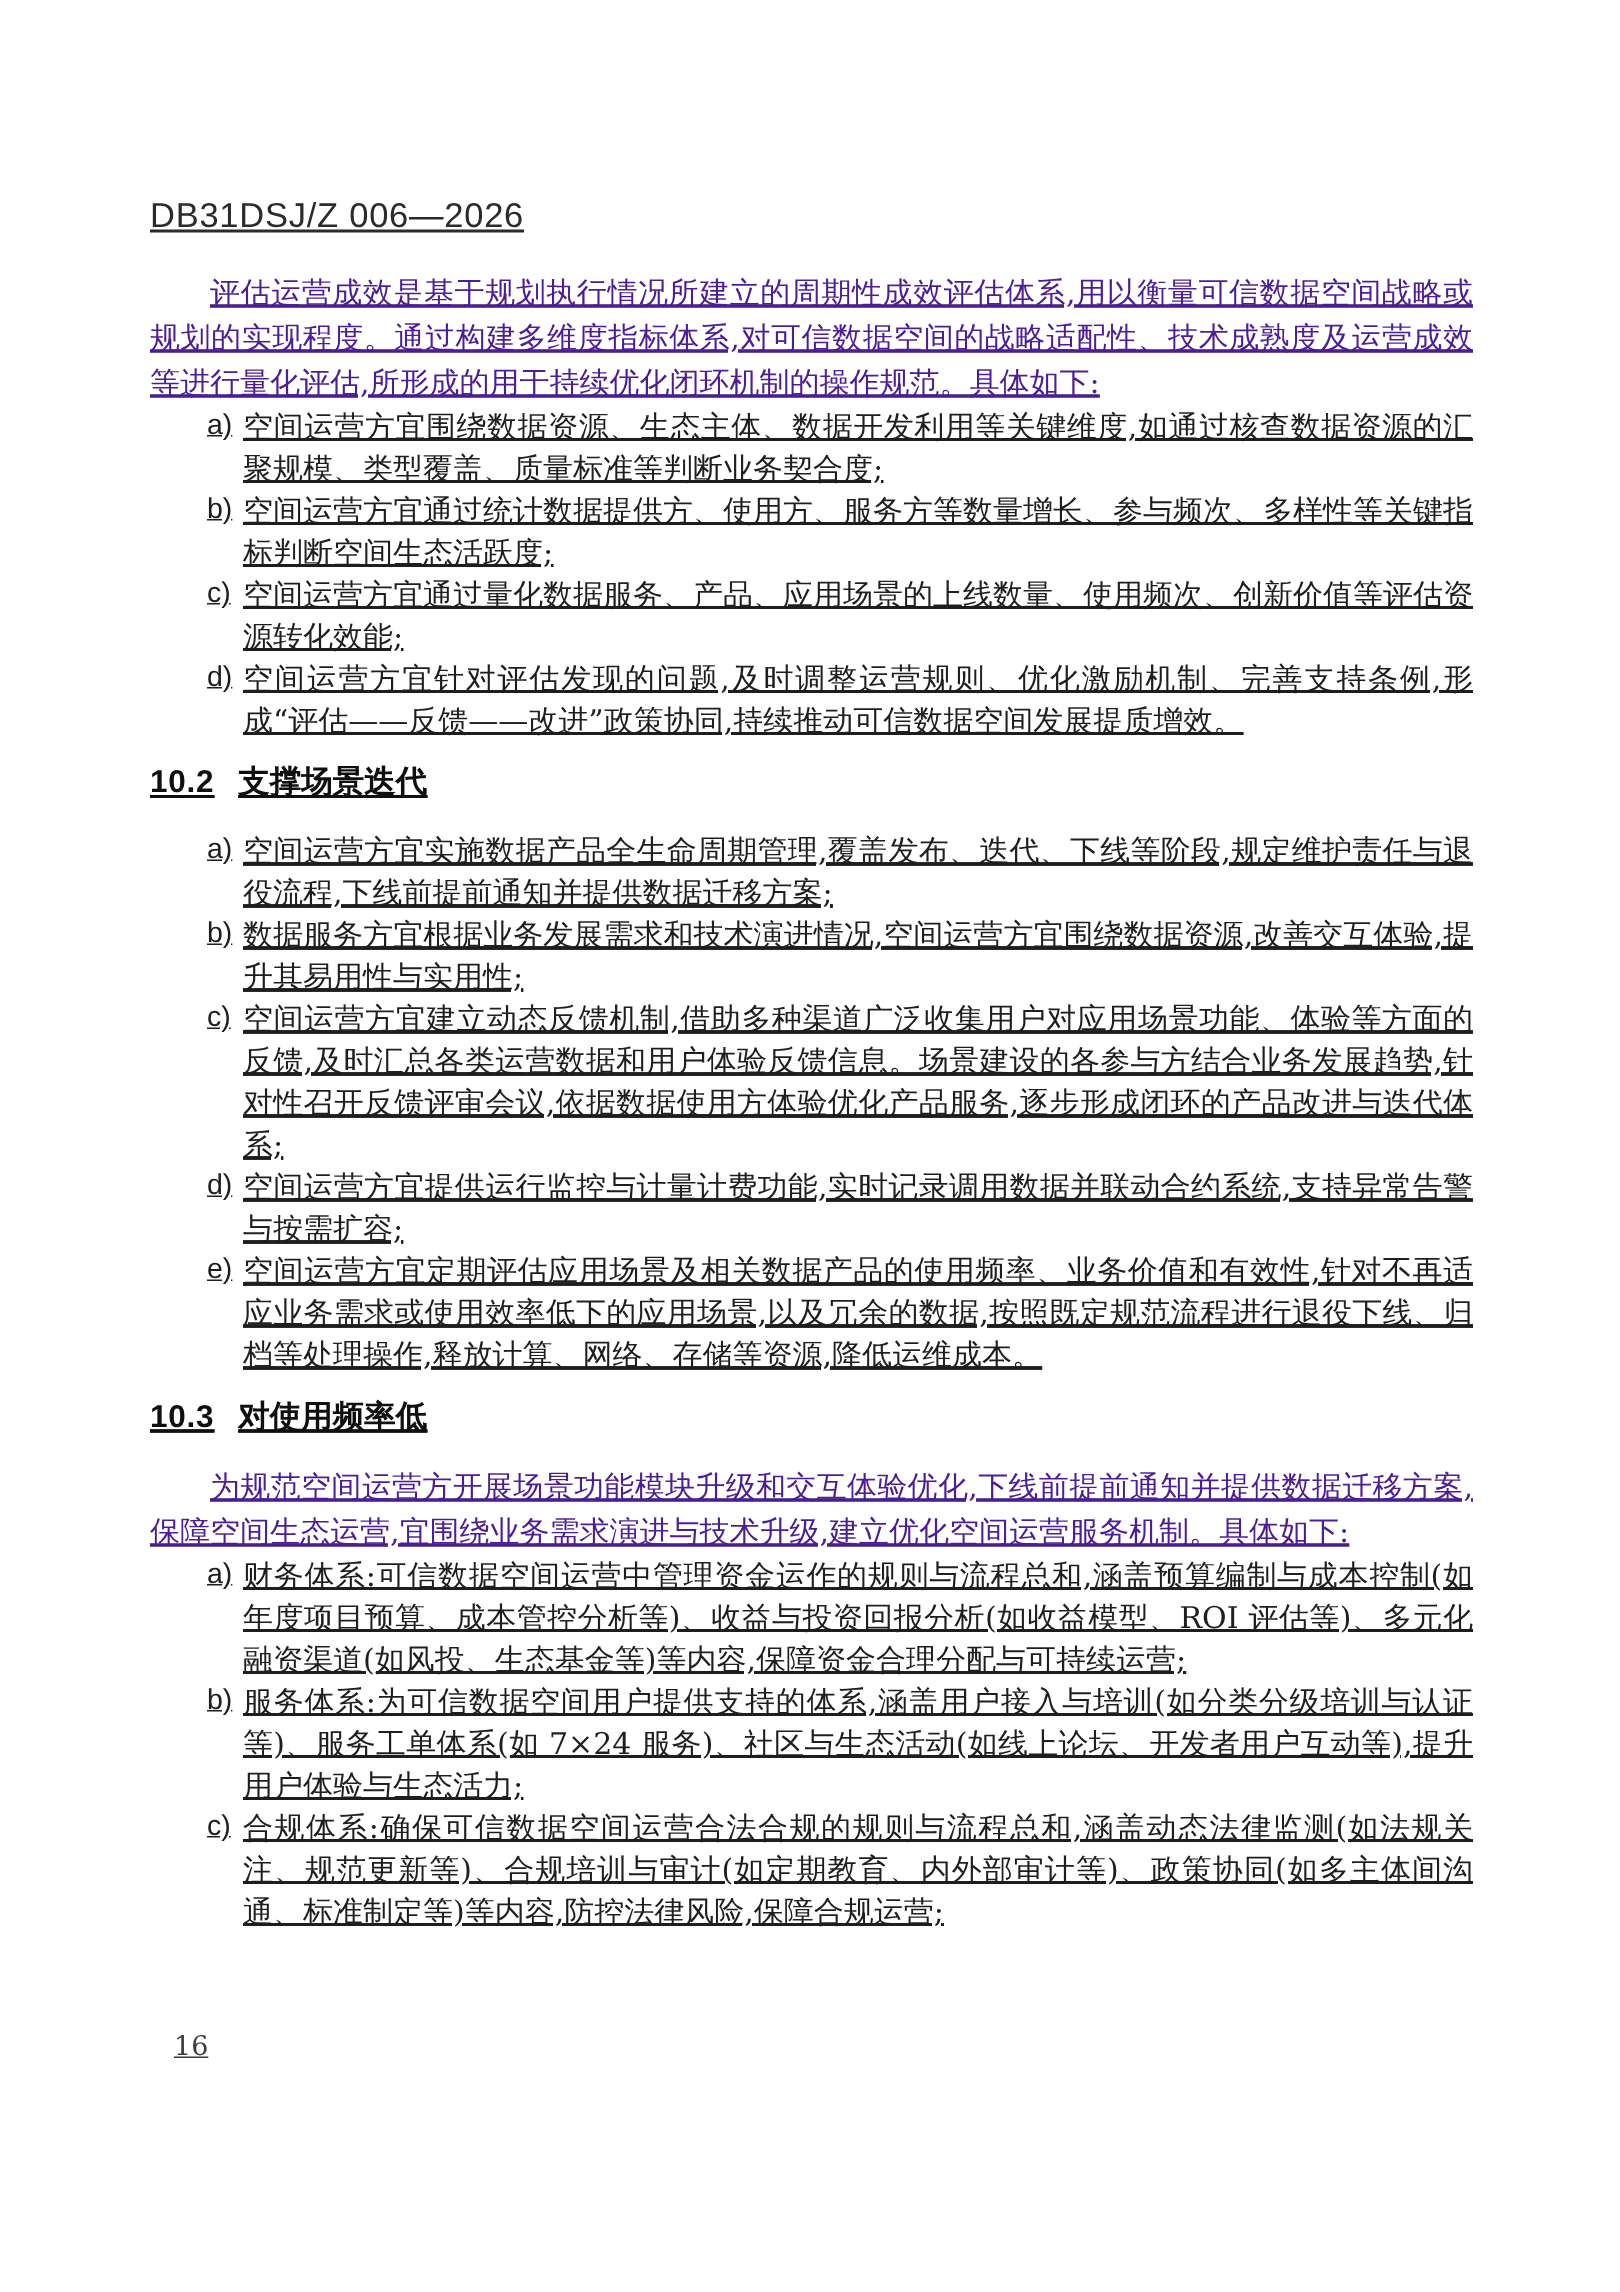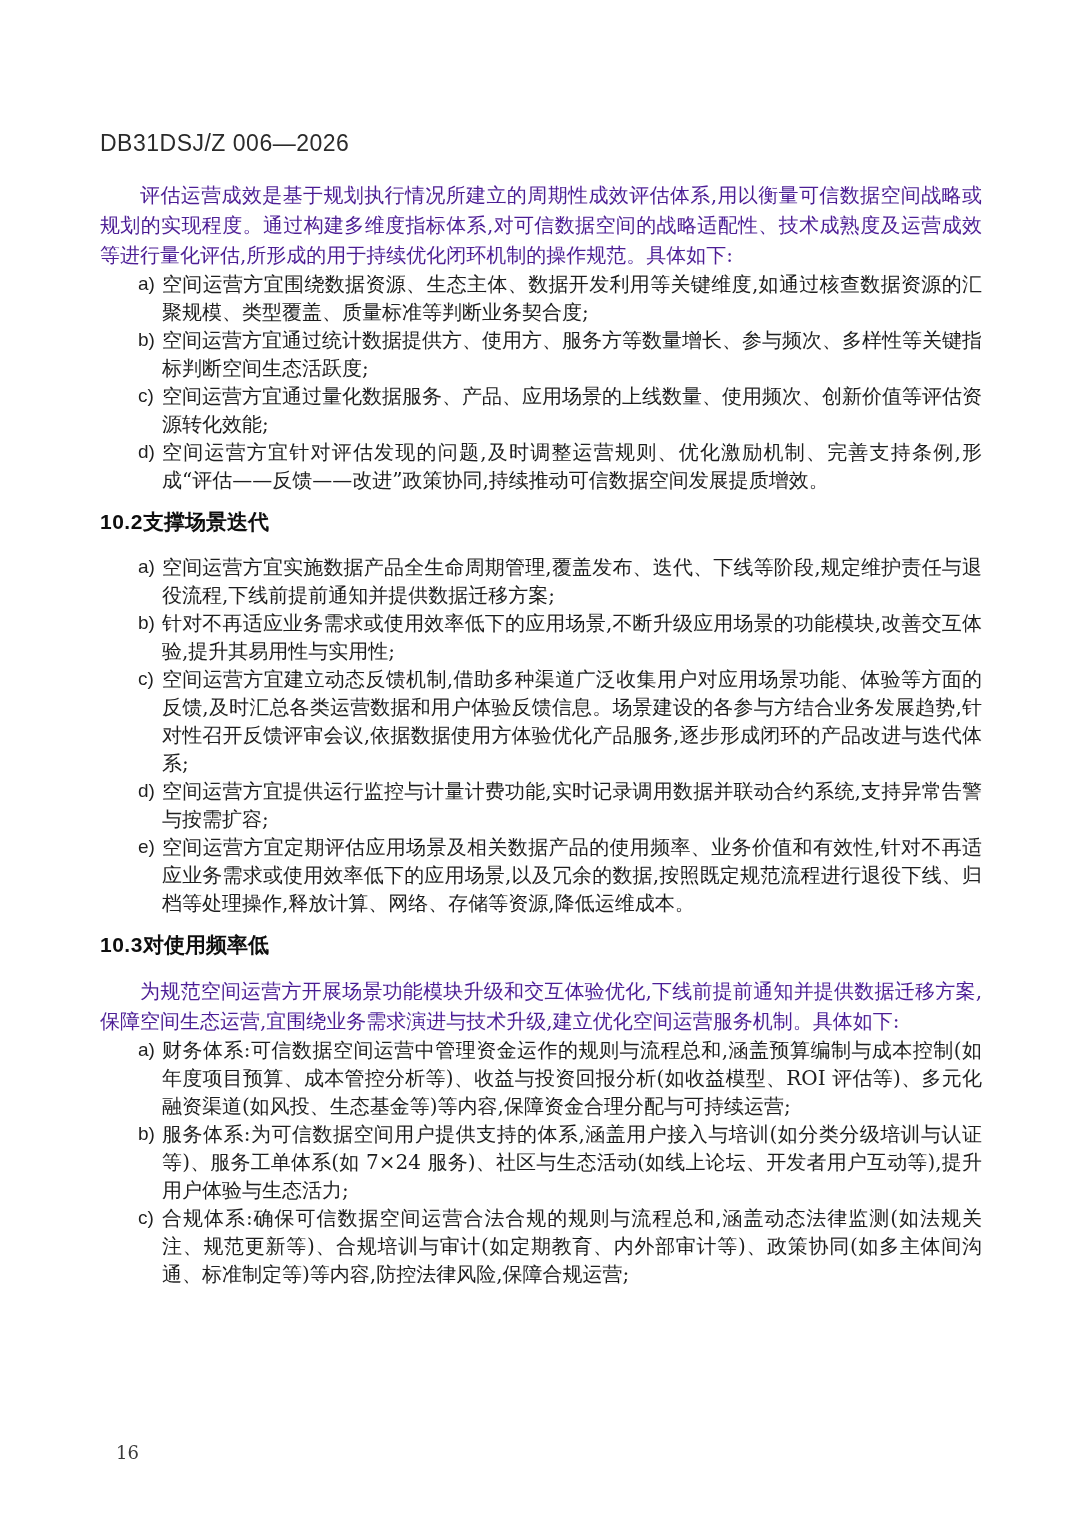--- a/index.html
+++ b/index.html
@@ -1,15 +1,15 @@
 <!DOCTYPE html>
 <html><head>
 <meta charset="utf-8">
 <style>
-  * { margin: 0; padding: 0; box-sizing: border-box; }
+  * { margin: 0; padding: 0; box-sizing: border-box; text-decoration: underline; }
   html, body { background: #ffffff; }
   body {
     width: 1080px;
     height: 1528px;
     position: relative;
     font-family: "DejaVu Serif", "Liberation Serif", serif;
     color: #1e1e1e;
   }
   .page {
     position: absolute;
@@ -60,25 +60,25 @@
   }
   .section-heading {
     margin-top: 15px;
     margin-bottom: 18px;
     font-family: "Liberation Sans", "DejaVu Sans", sans-serif;
     font-weight: bold;
     font-size: 21px;
     color: #0f0f0f;
     line-height: 26px;
   }
-  .sec-num { letter-spacing: 0.5px; }
+  .sec-num { margin-right: 16px; letter-spacing: 0.5px; }
   .page-number {
     position: absolute;
     left: 116px;
-    top: 1442px;
+    top: 1354px;
     font-family: "DejaVu Serif", "Liberation Serif", serif;
     font-size: 18px;
     color: #3a3a3a;
   }
 </style>
 </head>
 <body>
 
 <div class="page">
 
@@ -112,21 +112,21 @@
     </h2>
 
 
     <ol class="body-list">
       <li class="list-item">
         <span class="list-marker">a)</span>
         <span class="list-text">空间运营方宜实施数据产品全生命周期管理,覆盖发布、迭代、下线等阶段,规定维护责任与退役流程,下线前提前通知并提供数据迁移方案;</span>
       </li>
       <li class="list-item">
         <span class="list-marker">b)</span>
-        <span class="list-text">针对不再适应业务需求或使用效率低下的应用场景,不断升级应用场景的功能模块,改善交互体验,提升其易用性与实用性;</span>
+        <span class="list-text">数据服务方宜根据业务发展需求和技术演进情况,空间运营方宜围绕数据资源,改善交互体验,提升其易用性与实用性;</span>
       </li>
       <li class="list-item">
         <span class="list-marker">c)</span>
         <span class="list-text">空间运营方宜建立动态反馈机制,借助多种渠道广泛收集用户对应用场景功能、体验等方面的反馈,及时汇总各类运营数据和用户体验反馈信息。场景建设的各参与方结合业务发展趋势,针对性召开反馈评审会议,依据数据使用方体验优化产品服务,逐步形成闭环的产品改进与迭代体系;</span>
       </li>
       <li class="list-item">
         <span class="list-marker">d)</span>
         <span class="list-text">空间运营方宜提供运行监控与计量计费功能,实时记录调用数据并联动合约系统,支持异常告警与按需扩容;</span>
       </li>
       <li class="list-item">

